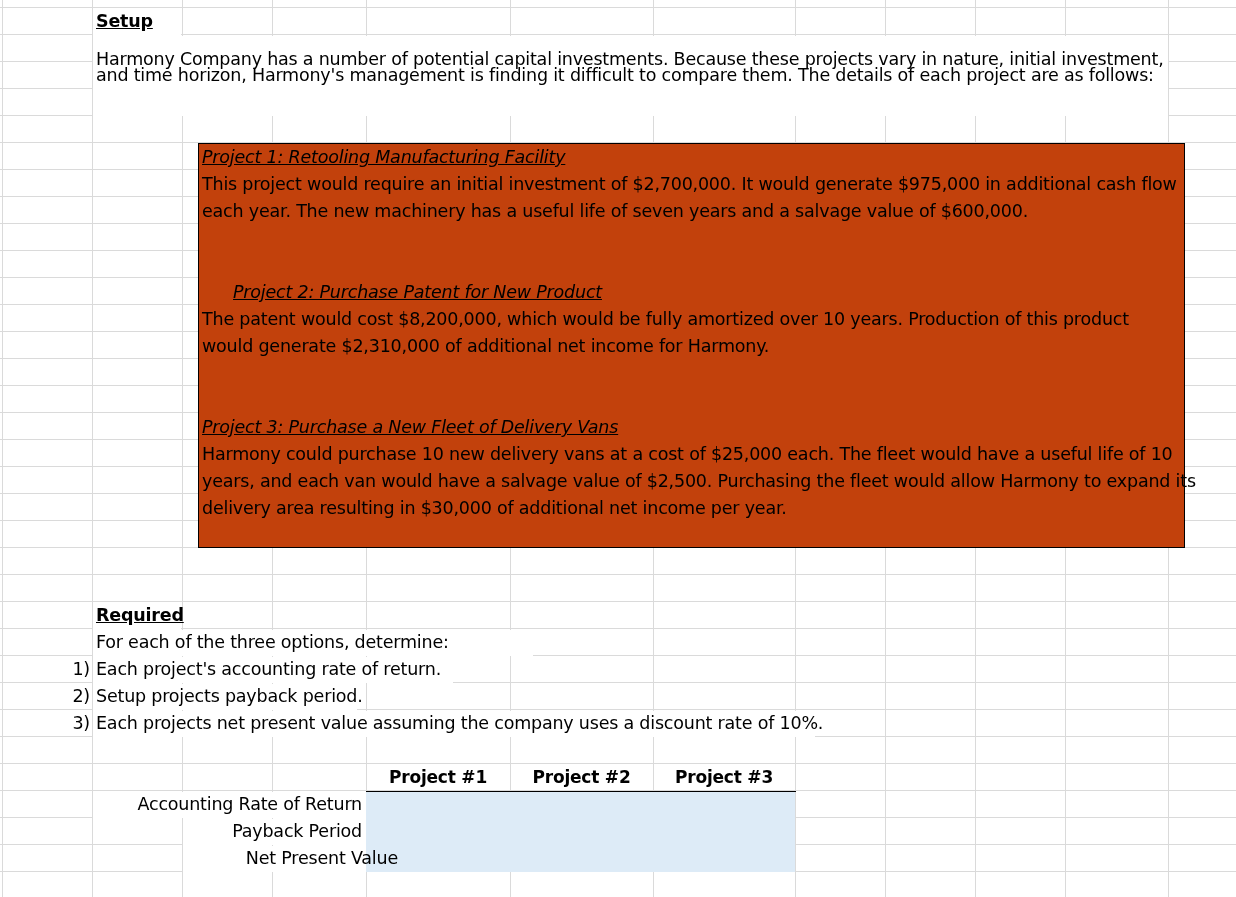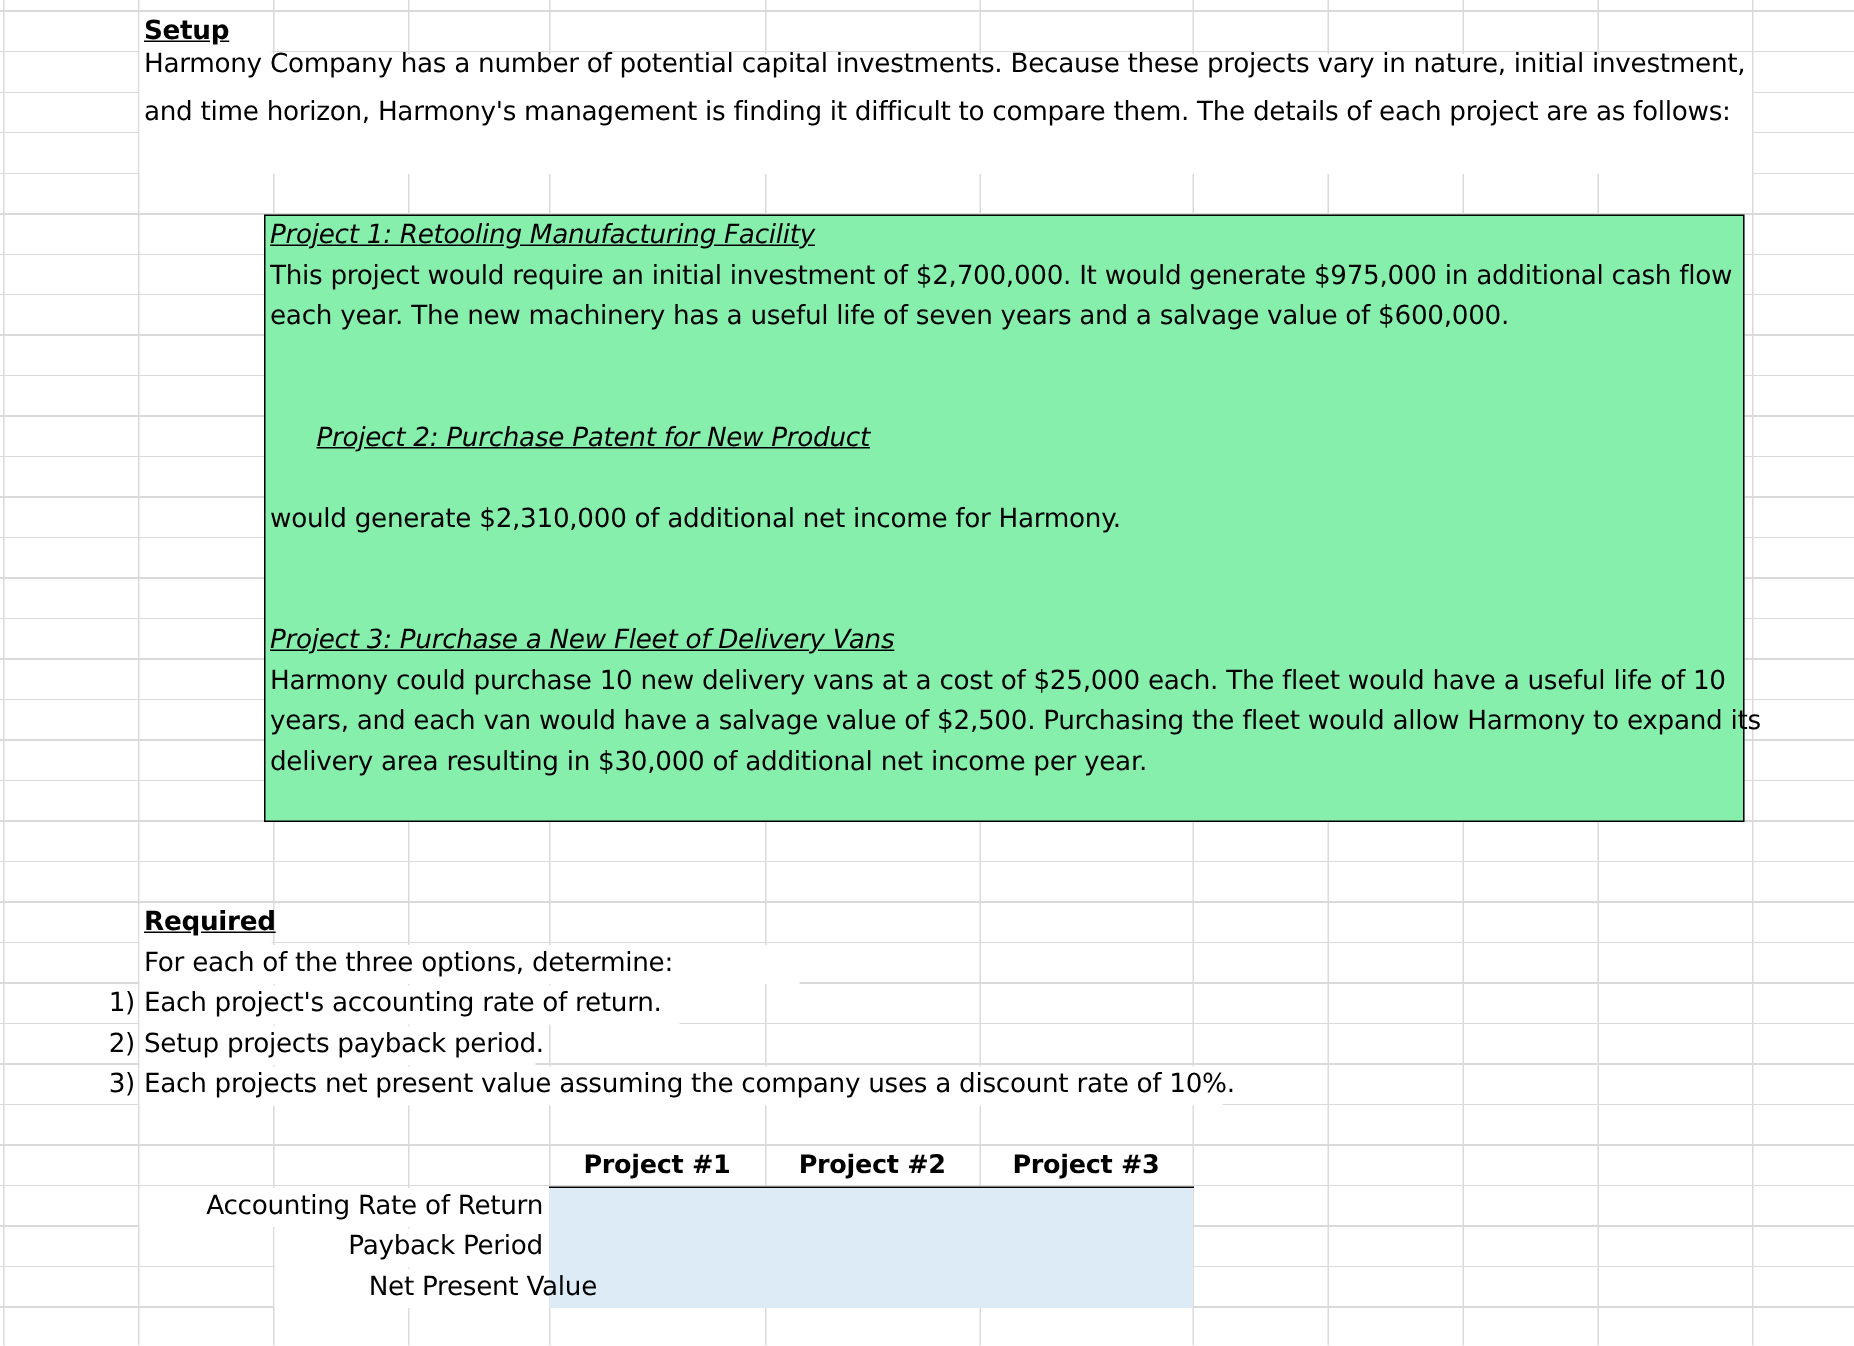--- a/index.html
+++ b/index.html
@@ -16,22 +16,22 @@
   }
   .vline { position: absolute; top: 0; width: 1px; height: 897px; background: #dadada; }
   .mask { position: absolute; background: #fff; }
   .txt {
     position: absolute; white-space: nowrap; font-size: 17.5px; line-height: 27px;
     color: #000; letter-spacing: -0.2px;
   }
   .bold-u { font-weight: bold; text-decoration: underline; }
   .italic-u { font-style: italic; text-decoration: underline; }
   .box {
-    position: absolute; left: 176px; top: 143px; width: 985px; height: 403px;
-    border: 1px solid #000; background: #86efac;
+    position: absolute; left: 198px; top: 143px; width: 985px; height: 403px;
+    border: 1px solid #000; background: #c2410c;
   }
   .right { text-align: right; }
   .center { text-align: center; }
   .fill { position: absolute; background: #ddebf7; }
   .hdr { font-weight: bold; font-size: 17px; }
   .underline-bar { position: absolute; height: 1px; background: #000; }
 </style>
 </head>
 <body>
 
@@ -57,29 +57,30 @@
 <div class="mask" style="left:93px; top:603px; width:88px; height:26px;"></div>
 
 <div class="mask" style="left:93px; top:630px; width:440px; height:26px;"></div>
 <div class="mask" style="left:93px; top:657px; width:360px; height:26px;"></div>
 <div class="mask" style="left:93px; top:684px; width:264px; height:26px;"></div>
 <div class="mask" style="left:93px; top:711px; width:722px; height:26px;"></div>
 
 <div class="mask" style="left:93px; top:792px; width:273px; height:26px;"></div>
 
 <div class="txt bold-u" style="left:96px; top:8px;">Setup</div>
-<div class="txt" style="left:96px; top:30px;text-align:center;">Harmony Company has a number of potential capital investments. Because these projects vary in nature, initial investment,</div>
+<div class="txt" style="left:96px; top:46px;text-align:center;">Harmony Company has a number of potential capital investments. Because these projects vary in nature, initial investment,</div>
 <div class="txt" style="left:96px; top:62px;">and time horizon, Harmony's management is finding it difficult to compare them. The details of each project are as follows:</div>
 
 <div class="box">
   <div class="txt italic-u" style="left:3px; top:0px;">Project 1: Retooling Manufacturing Facility</div>
   <div class="txt" style="left:3px; top:27px;">This project would require an initial investment of $2,700,000. It would generate $975,000 in additional cash flow</div>
   <div class="txt" style="left:3px; top:54px;">each year. The new machinery has a useful life of seven years and a salvage value of $600,000.</div>
 
   <div class="txt italic-u" style="left:3px; top:135px;margin-left:31px;">Project 2: Purchase Patent for New Product</div>
+  <div class="txt" style="left:3px; top:162px;">The patent would cost $8,200,000, which would be fully amortized over 10 years. Production of this product</div>
   <div class="txt" style="left:3px; top:189px;">would generate $2,310,000 of additional net income for Harmony.</div>
 
   <div class="txt italic-u" style="left:3px; top:270px;">Project 3: Purchase a New Fleet of Delivery Vans</div>
   <div class="txt" style="left:3px; top:297px;">Harmony could purchase 10 new delivery vans at a cost of $25,000 each. The fleet would have a useful life of 10</div>
   <div class="txt" style="left:3px; top:324px;">years, and each van would have a salvage value of $2,500. Purchasing the fleet would allow Harmony to expand its</div>
   <div class="txt" style="left:3px; top:351px;">delivery area resulting in $30,000 of additional net income per year.</div>
 </div>
 
 <div class="txt bold-u" style="left:96px; top:602px;">Required</div>
 <div class="txt" style="left:96px; top:629px;">For each of the three options, determine:</div>

